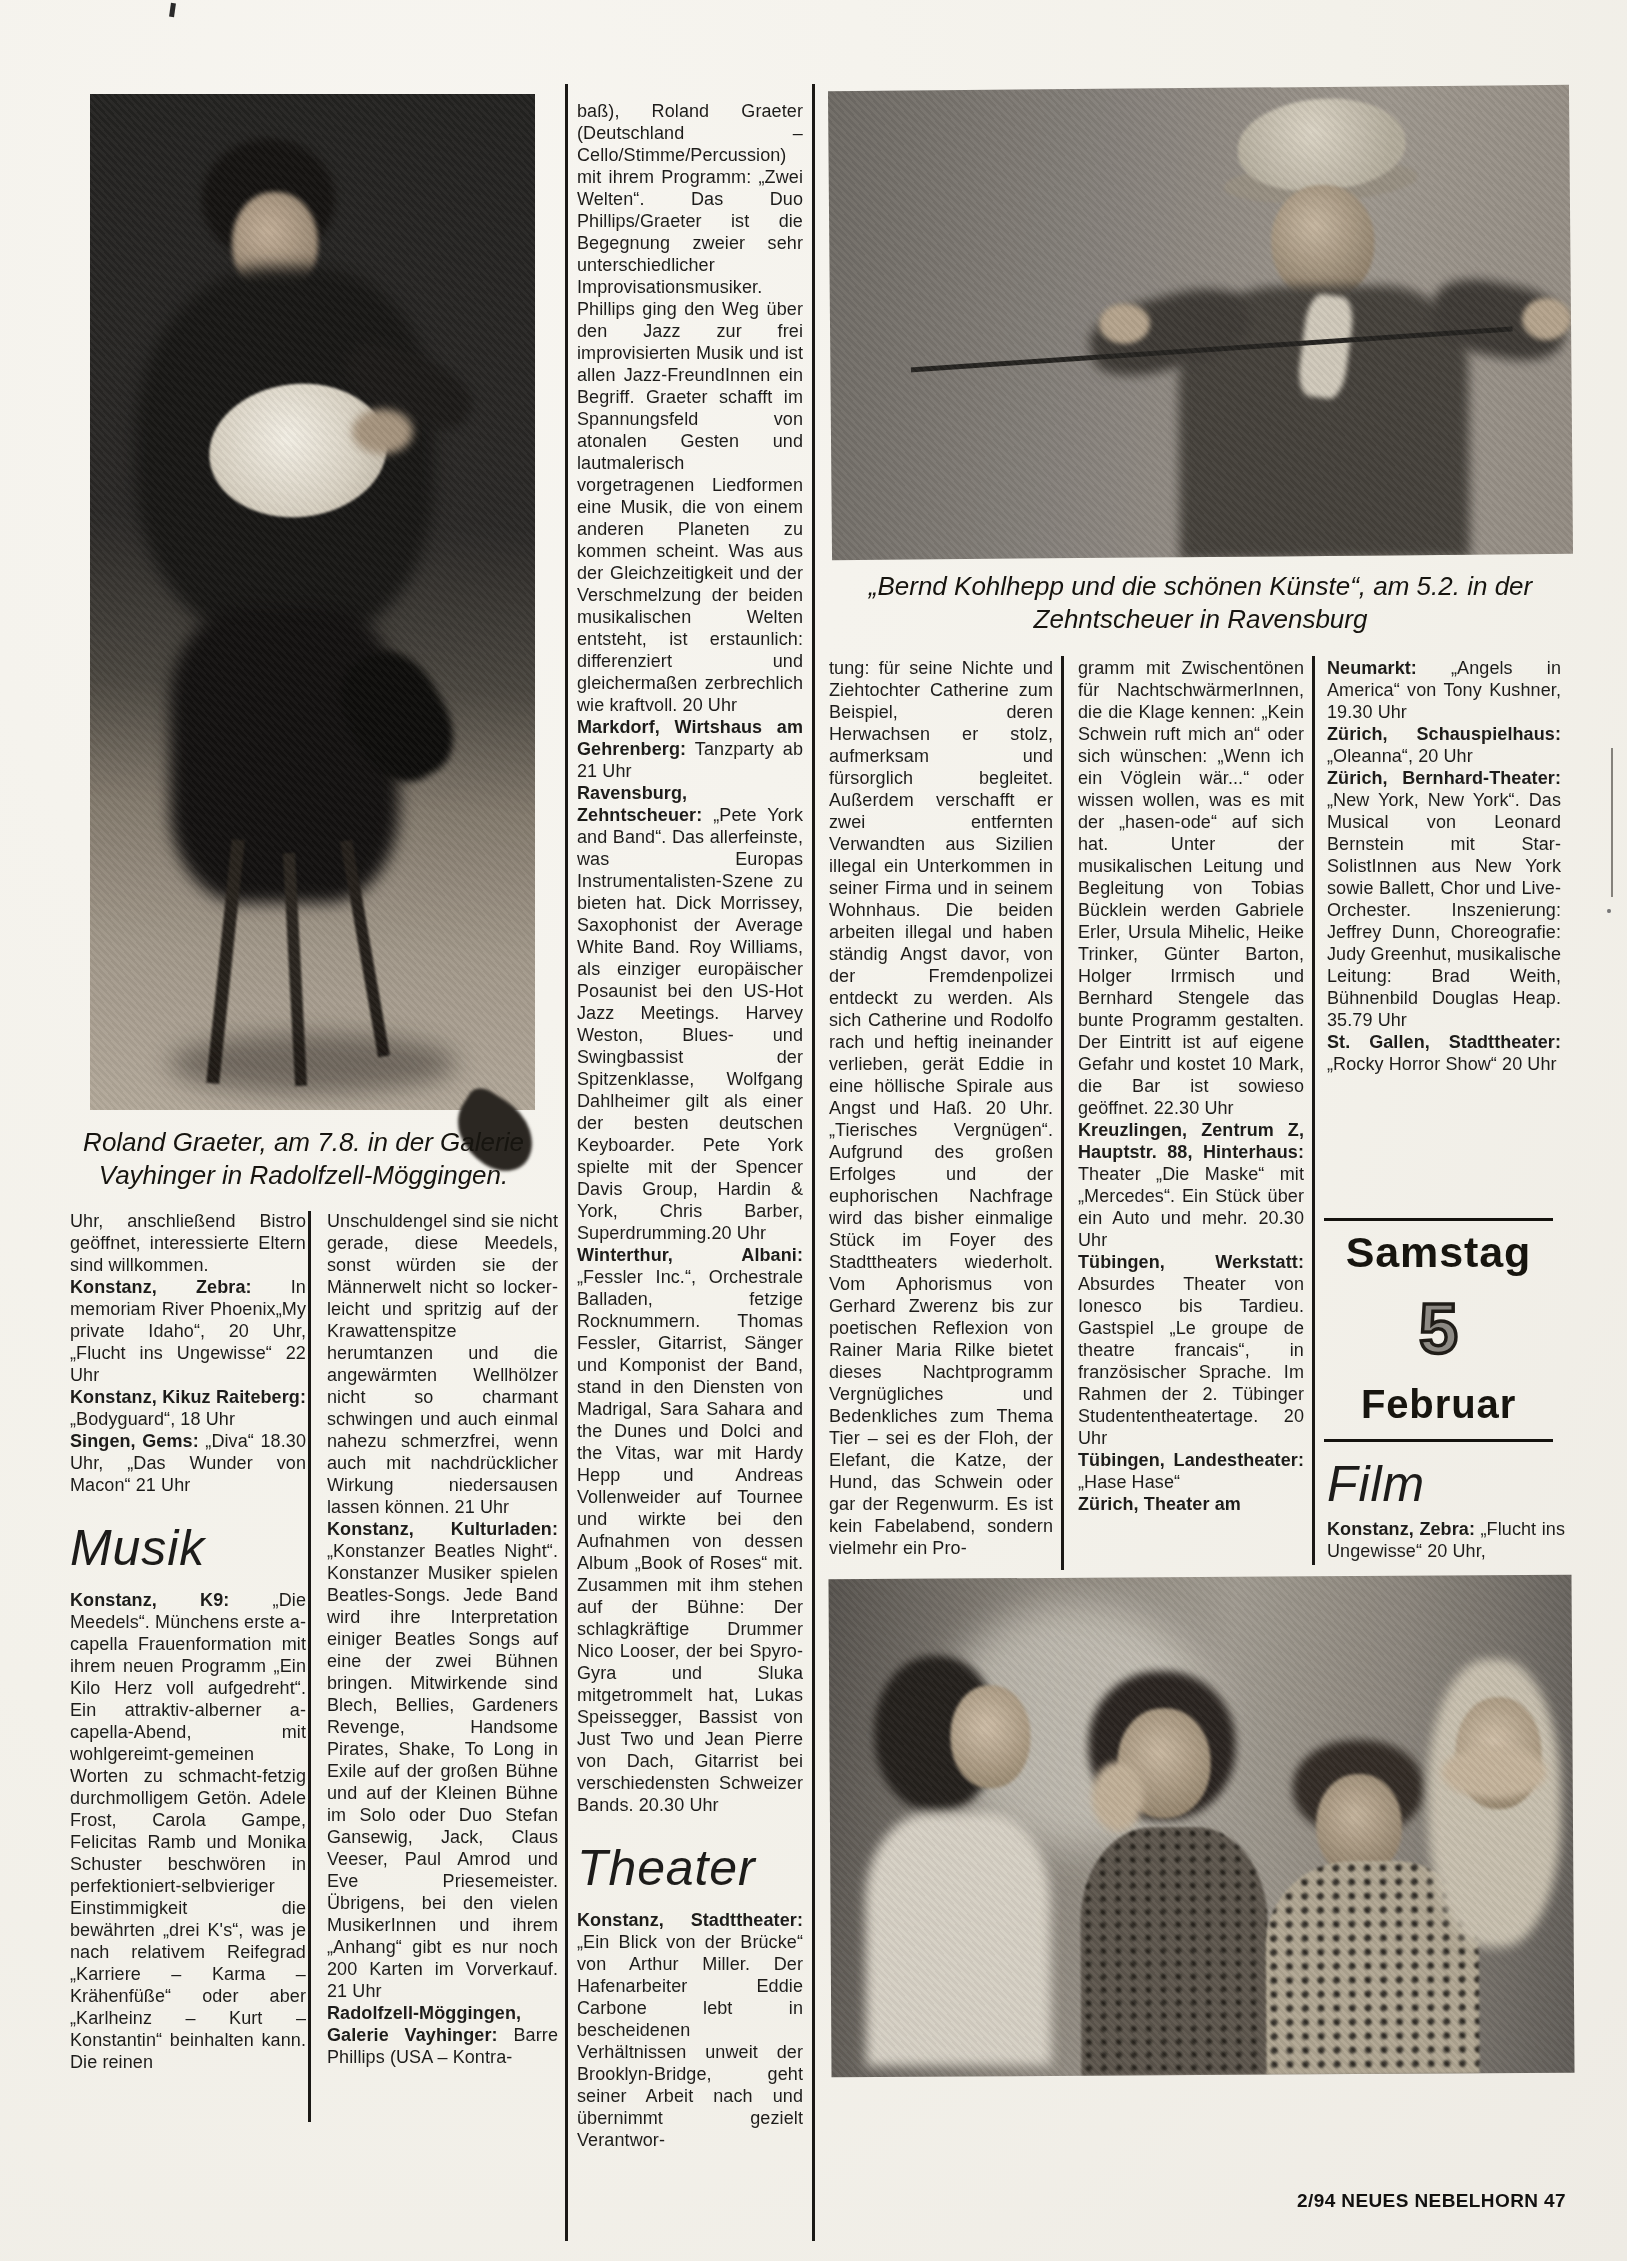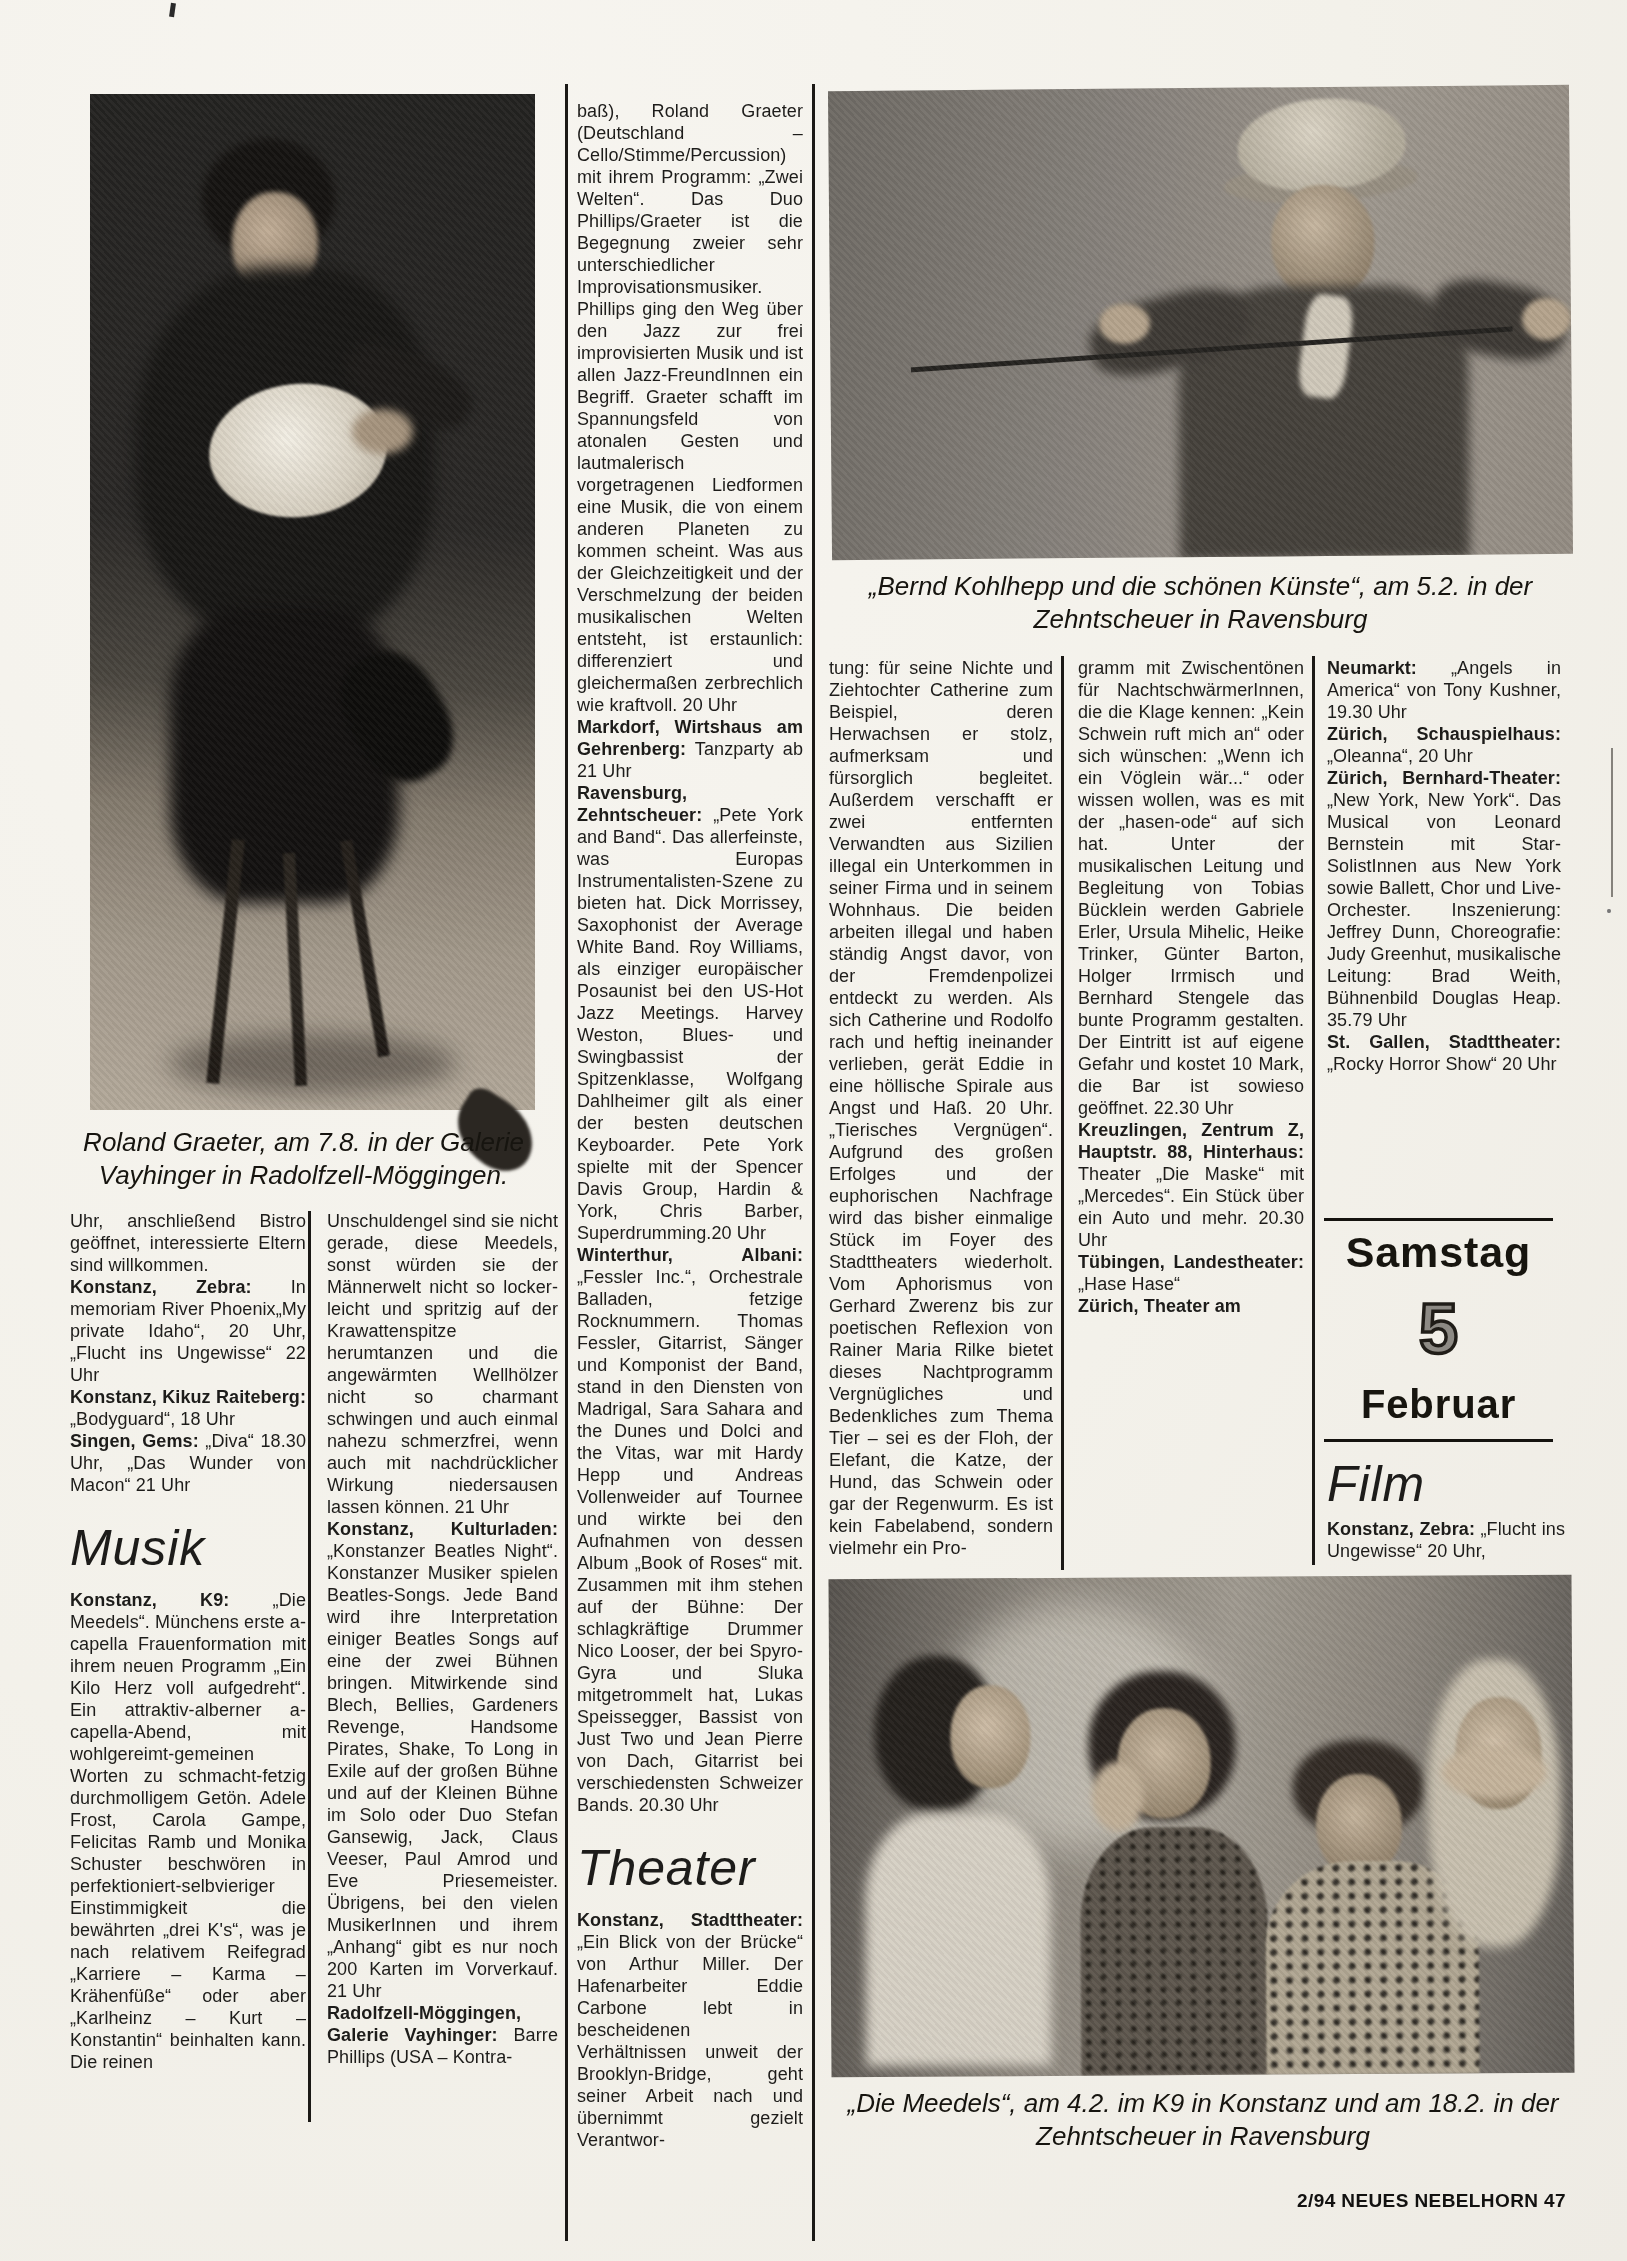--- a/index.html
+++ b/index.html
@@ -150,21 +150,20 @@
     <div class="blob p3-hands2"></div>
     <div class="blob p3-body2"></div>
     <div class="blob p3-hair3"></div>
     <div class="blob p3-face3"></div>
     <div class="blob p3-body3"></div>
     <div class="blob p3-hairR"></div>
     <div class="blob p3-faceR"></div>
     <div class="blob p3-handsR"></div>
     <div class="grain"></div>
   </div>
-  <div class="caption cap3">„Die Meedels“, am 4.2. im K9 in Konstanz und am 18.2. in der Zehntscheuer in Ravensburg</div>
 
   <div class="vrule vr-ab"></div>
   <div class="vrule vr-bc"></div>
   <div class="vrule vr-cd"></div>
   <div class="vrule vr-de"></div>
   <div class="vrule vr-ef"></div>
 
   <div class="col col-a">
       <p><span>Uhr, anschließend Bistro geöffnet, interessierte Eltern sind willkommen.</span></p>
       <p><b>Konstanz, Zebra:</b><span> In memoriam River Phoenix„My private Idaho“, 20 Uhr, „Flucht ins Ungewisse“ 22 Uhr</span></p>
@@ -185,20 +184,21 @@
       <p><b>Winterthur, Albani:</b><span> „Fessler Inc.“, Orchestrale Balladen, fetzige Rocknummern. Thomas Fessler, Gitarrist, Sänger und Komponist der Band, stand in den Diensten von Madrigal, Sara Sahara and the Dunes und Dolci and the Vitas, war mit Hardy Hepp und Andreas Vollenweider auf Tournee und wirkte bei den Aufnahmen von dessen Album „Book of Roses“ mit. Zusammen mit ihm stehen auf der Bühne: Der schlagkräftige Drummer Nico Looser, der bei Spyro-Gyra und Sluka mitgetrommelt hat, Lukas Speissegger, Bassist von Just Two und Jean Pierre von Dach, Gitarrist bei verschiedensten Schweizer Bands. 20.30 Uhr</span></p>
       <div class="sect">Theater</div>
       <p><b>Konstanz, Stadttheater:</b><span> „Ein Blick von der Brücke“ von Arthur Miller. Der Hafenarbeiter Eddie Carbone lebt in bescheidenen Verhältnissen unweit der Brooklyn-Bridge, geht seiner Arbeit nach und übernimmt gezielt Verantwor-</span></p>
     </div>
   <div class="col col-d">
       <p><span>tung: für seine Nichte und Ziehtochter Catherine zum Beispiel, deren Herwachsen er stolz, aufmerksam und fürsorglich begleitet. Außerdem verschafft er zwei entfernten Verwandten aus Sizilien illegal ein Unterkommen in seiner Firma und in seinem Wohnhaus. Die beiden arbeiten illegal und haben ständig Angst davor, von der Fremdenpolizei entdeckt zu werden. Als sich Catherine und Rodolfo rach und heftig ineinander verlieben, gerät Eddie in eine höllische Spirale aus Angst und Haß. 20 Uhr. „Tierisches Vergnügen“. Aufgrund des großen Erfolges und der euphorischen Nachfrage wird das bisher einmalige Stück im Foyer des Stadttheaters wiederholt. Vom Aphorismus von Gerhard Zwerenz bis zur poetischen Reflexion von Rainer Maria Rilke bietet dieses Nachtprogramm Vergnügliches und Bedenkliches zum Thema Tier – sei es der Floh, der Elefant, die Katze, der Hund, das Schwein oder gar der Regenwurm. Es ist kein Fabelabend, sondern vielmehr ein Pro-</span></p>
     </div>
   <div class="col col-e">
       <p><span>gramm mit Zwischentönen für NachtschwärmerInnen, die die Klage kennen: „Kein Schwein ruft mich an“ oder sich wünschen: „Wenn ich ein Vöglein wär...“ oder wissen wollen, was es mit der „hasen-ode“ auf sich hat. Unter der musikalischen Leitung und Begleitung von Tobias Bücklein werden Gabriele Erler, Ursula Mihelic, Heike Trinker, Günter Barton, Holger Irrmisch und Bernhard Stengele das bunte Programm gestalten. Der Eintritt ist auf eigene Gefahr und kostet 10 Mark, die Bar ist sowieso geöffnet. 22.30 Uhr</span></p>
       <p><b>Kreuzlingen, Zentrum Z, Hauptstr. 88, Hinterhaus:</b><span> Theater „Die Maske“ mit „Mercedes“. Ein Stück über ein Auto und mehr. 20.30 Uhr</span></p>
+      <p><b>Tübingen, Werkstatt:</b><span> Absurdes Theater von Ionesco bis Tardieu. Gastspiel „Le groupe de theatre francais“, in französischer Sprache. Im Rahmen der 2. Tübinger Studententheatertage. 20 Uhr</span></p>
       <p><b>Tübingen, Landestheater:</b><span> „Hase Hase“</span></p>
       <p><b>Zürich, Theater am</b></p>
     </div>
   <div class="col col-f">
       <p><b>Neumarkt:</b><span> „Angels in America“ von Tony Kushner, 19.30 Uhr</span></p>
       <p><b>Zürich, Schauspielhaus:</b><span> „Oleanna“, 20 Uhr</span></p>
       <p><b>Zürich, Bernhard-Theater:</b><span> „New York, New York“. Das Musical von Leonard Bernstein mit Star-SolistInnen aus New York sowie Ballett, Chor und Live-Orchester. Inszenierung: Jeffrey Dunn, Choreografie: Judy Greenhut, musikalische Leitung: Brad Weith, Bühnenbild Douglas Heap. 35.79 Uhr</span></p>
       <p><b>St. Gallen, Stadttheater:</b><span> „Rocky Horror Show“ 20 Uhr</span></p>
     </div>
 

